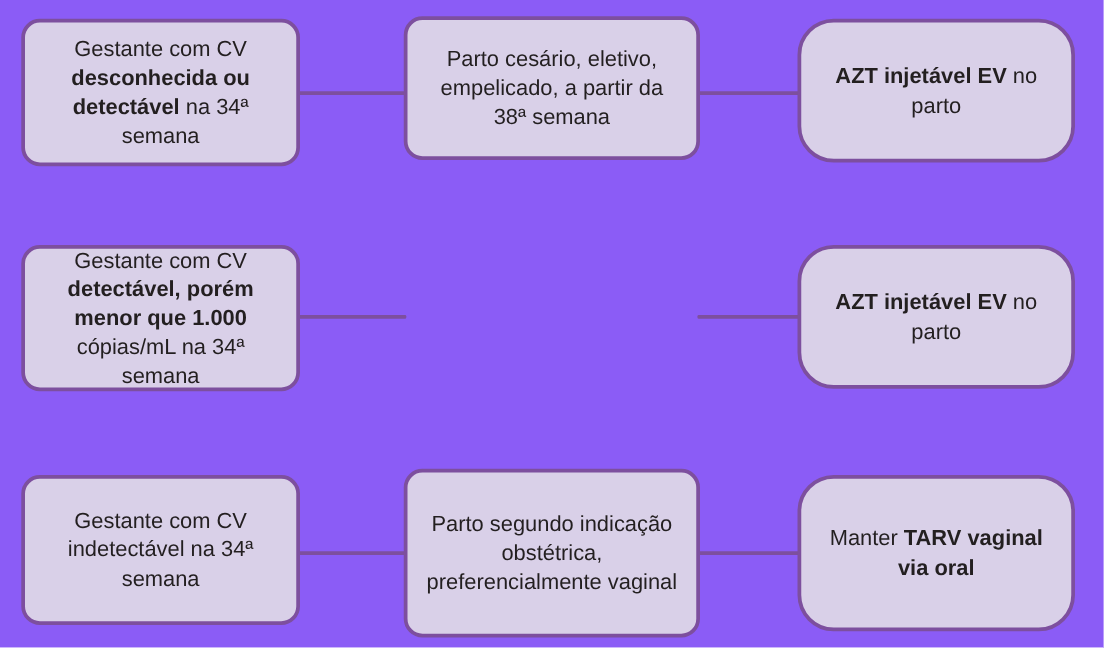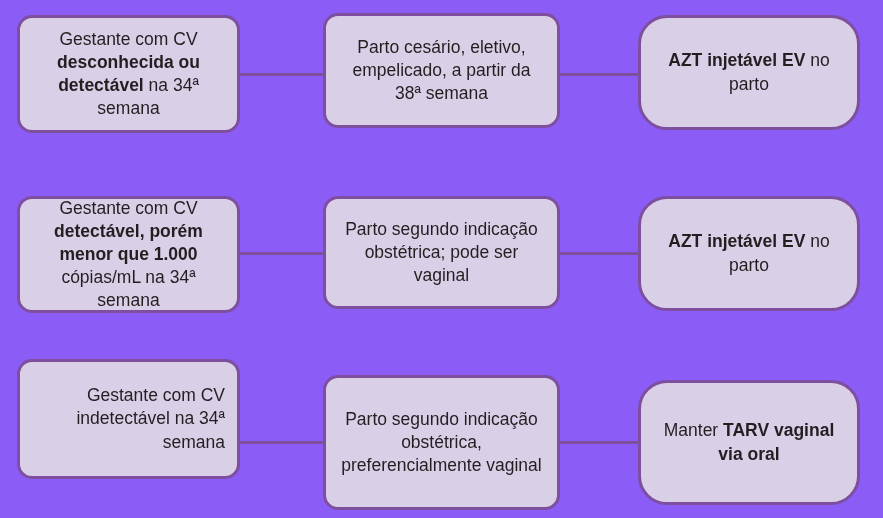--- a/index.html
+++ b/index.html
@@ -46,21 +46,21 @@
     font-weight: 700;
   }
   
   .col1 { left: 17px;  width: 223px; }
   .col2 { left: 323px; width: 237px; }
   .col3 { left: 638px; width: 222px; border-radius: 29px; }
 
   
   .r1.col1 { top: 15px;  height: 118px; }
   .r2.col1 { top: 196px; height: 117px; }
-  .r3.col1 { top: 359px; height: 120px; text-align: right; }
+  .r3.col1 { top: 380px; height: 120px; }
   
   .r1.col2 { top: 13px;  height: 115px; }
   .r2.col2 { top: 196px; height: 113px; }
   .r3.col2 { top: 375px; height: 135px; }
   
   .r1.col3 { top: 15px;  height: 115px; }
   .r2.col3 { top: 196px; height: 115px; }
   .r3.col3 { top: 380px; height: 125px; }
 
   
@@ -89,23 +89,20 @@
   <div class="node r1 col2">
     <span class="txt"><span>Parto cesário, eletivo, empelicado, a partir da 38ª semana</span></span>
   </div>
   <div class="node r1 col3">
     <span class="txt"><b>AZT injetável EV</b><span> no parto</span></span>
   </div>
 
   <div class="node r2 col1">
     <span class="txt"><span>Gestante com CV </span><b>detectável, porém menor que 1.000</b><span> cópias/mL na 34ª semana</span></span>
   </div>
-  <div class="node r2 col2">
-    <span class="txt"><span>Parto segundo indicação obstétrica; pode ser vaginal</span></span>
-  </div>
   <div class="node r2 col3">
     <span class="txt"><b>AZT injetável EV</b><span> no parto</span></span>
   </div>
 
   <div class="node r3 col1">
     <span class="txt"><span>Gestante com CV indetectável na 34ª semana</span></span>
   </div>
   <div class="node r3 col2">
     <span class="txt"><span>Parto segundo indicação obstétrica, preferencialmente vaginal</span></span>
   </div>

